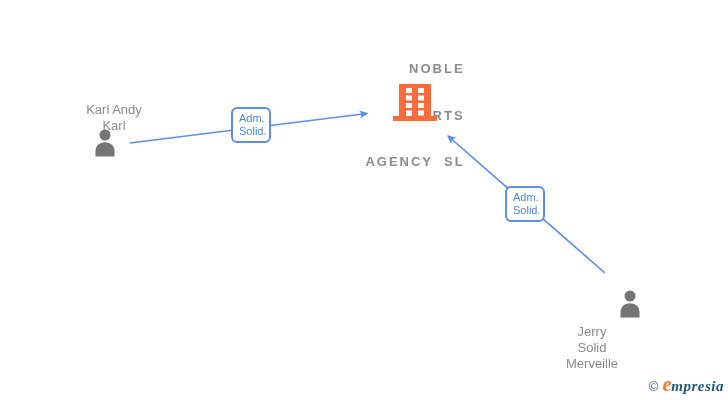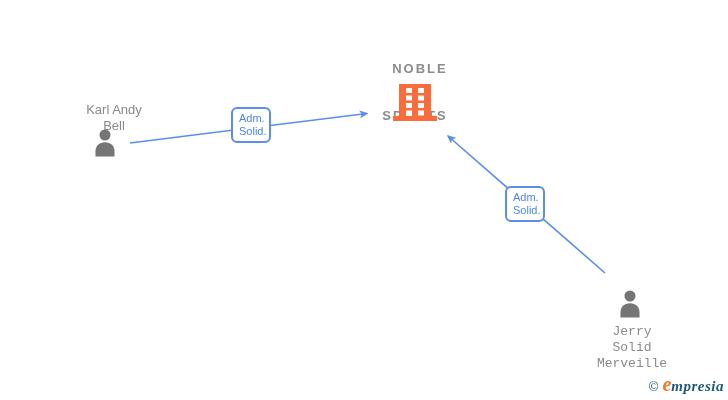--- a/index.html
+++ b/index.html
@@ -27,21 +27,21 @@
   .building-icon{
     position:absolute;left:393px;top:84px;width:44px;height:37px;
   }
   
   .person-name{
     position:absolute;transform:translateX(-50%);
     text-align:center;color:#8b8b8b;font-size:13px;line-height:16px;
   }
   .person-name span{display:block;}
   .person-left-name{left:114px;top:86px;margin-top:16px;}
-  .person-right-name{left:632px;top:324px;font-family:Liberation Mono, monospace;}
+  .person-right-name{left:592px;top:324px;}
   .person-icon{position:absolute;width:26px;height:32px;}
   .person-left-icon{left:92px;top:127px;}
   .person-right-icon{left:617px;top:288px;}
   
   .edge-label{
     position:absolute;box-sizing:border-box;
     width:40px;height:36px;
     background:#ffffff;
     border:2px solid #5b8def;border-radius:6px;
     color:#4a86e8;font-size:11px;line-height:13px;
@@ -75,39 +75,40 @@
         <path d="M0,0 L9,4 L0,8 L2.3,4 Z" fill="#5b8def"></path>
       </marker>
     </defs>
     <line x1="130" y1="143" x2="367" y2="113.5" stroke="#5b8def" stroke-width="1.6" marker-end="url(#arrowhead)"></line>
     <line x1="605" y1="273" x2="448" y2="136" stroke="#5b8def" stroke-width="1.6" marker-end="url(#arrowhead)"></line>
   </svg>
 
   <div class="company-label">
     <span>NOBLE</span>
     <span>SPORTS</span>
+    <span>AGENCY  SL</span>
   </div>
   <svg class="building-icon" viewBox="0 0 44 37">
     <rect x="6" y="0" width="32" height="33" fill="#fb6c3c"></rect>
     <rect x="0" y="32" width="44" height="5" fill="#fb6c3c"></rect>
 
     <rect x="13" y="4" width="6" height="5" fill="#ffffff"></rect>
     <rect x="25" y="4" width="6" height="5" fill="#ffffff"></rect>
     <rect x="13" y="11.5" width="6" height="5" fill="#ffffff"></rect>
     <rect x="25" y="11.5" width="6" height="5" fill="#ffffff"></rect>
     <rect x="13" y="19" width="6" height="5" fill="#ffffff"></rect>
     <rect x="25" y="19" width="6" height="5" fill="#ffffff"></rect>
 
     <rect x="13" y="26.5" width="6" height="5.5" fill="#ffffff"></rect>
     <rect x="25" y="26.5" width="6" height="5" fill="#ffffff"></rect>
   </svg>
 
   <div class="person-name person-left-name">
     <span>Karl Andy</span>
-    <span>Bell</span>
+    <span>Karl</span>
   </div>
   <svg class="person-icon person-left-icon" viewBox="0 0 24 28">
     <circle cx="12" cy="6.6" r="5.1" fill="#757575"></circle>
     <path d="M12,13.2 C6.6,13.2 3.2,16.6 3.2,21.6 L3.2,26.5 L20.8,26.5 L20.8,21.6 C20.8,16.6 17.4,13.2 12,13.2 Z" fill="#757575"></path>
   </svg>
 
   <svg class="person-icon person-right-icon" viewBox="0 0 24 28">
     <circle cx="12" cy="6.6" r="5.1" fill="#757575"></circle>
     <path d="M12,13.2 C6.6,13.2 3.2,16.6 3.2,21.6 L3.2,26.5 L20.8,26.5 L20.8,21.6 C20.8,16.6 17.4,13.2 12,13.2 Z" fill="#757575"></path>
   </svg>

